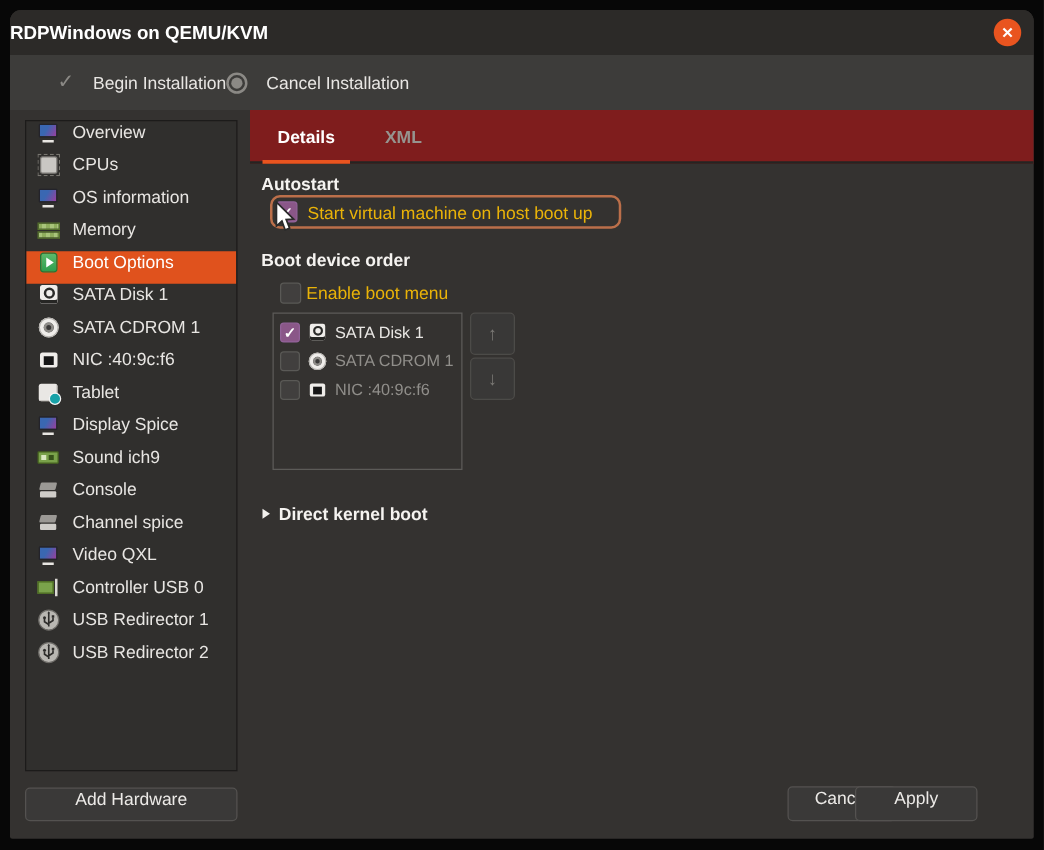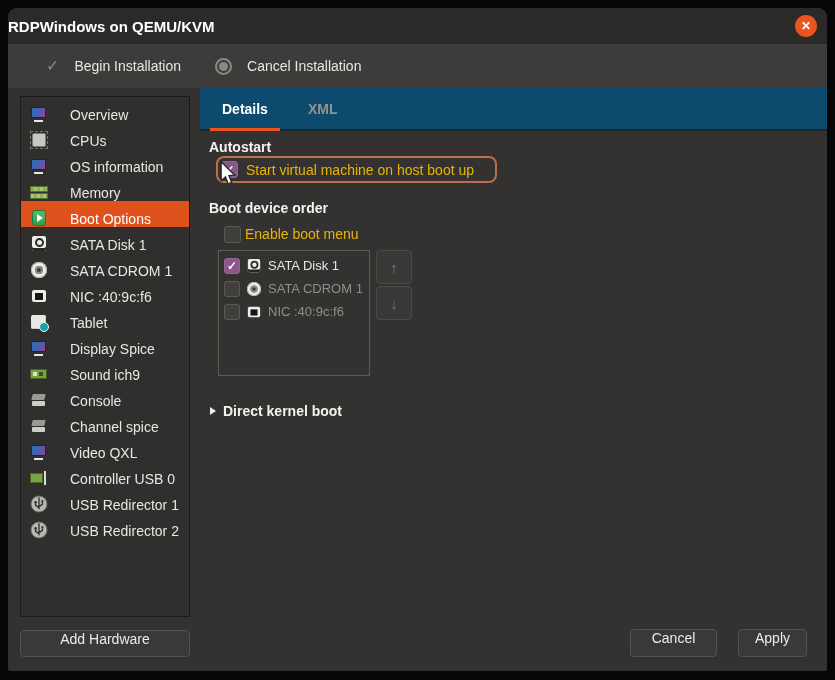--- a/index.html
+++ b/index.html
@@ -9,36 +9,36 @@
 
   
   .titlebar{position:absolute;left:0;top:0;right:0;height:36px;background:#2c2a28;display:flex;align-items:center;}
   .title-text{color:#ffffff;font-weight:700;font-size:15px}
   .close-btn{position:absolute;right:10px;top:7px;width:22px;height:22px;border-radius:50%;background:#e9541f;color:#fff;
              display:flex;align-items:center;justify-content:center;font-size:12px;font-weight:700;cursor:default}
 
   
   .toolbar{position:absolute;left:0;top:36px;right:0;height:44px;background:#3d3c3a;display:flex;align-items:center;padding-left:38px;box-sizing:border-box}
   .tool-item{display:flex;align-items:center;gap:15px;color:#e8e6e3;font-size:14px}
-  .tool-item + .tool-item{margin-left:34px}
+  .tool-item + .tool-item{}
   .check-glyph{color:#8b8985;font-size:16px;line-height:1}
   .record-icon{width:13px;height:13px;border:2px solid #8b8985;border-radius:50%;position:relative;box-sizing:content-box}
   .record-icon::before{content:"";position:absolute;inset:2px;background:#8b8985;border-radius:50%}
 
   
-  .tabstrip{position:absolute;left:192px;top:80px;width:627px;height:43px;background:#0c4a6e;border-bottom:2px solid #252422;
+  .tabstrip{position:absolute;left:192px;top:80px;width:627px;height:43px;background:#7f1d1d;border-bottom:2px solid #252422;
             box-sizing:border-box;display:flex;align-items:center;padding-left:2px}
   .tab{height:100%;display:flex;align-items:center;justify-content:center;font-weight:700;font-size:14px;padding:0 20px;position:relative}
   .tab.active{color:#ffffff}
   .tab.active::after{content:"";position:absolute;left:8px;right:8px;bottom:-2px;height:3px;background:#e9541f}
   .tab.inactive{color:#96948f}
 
   
   .sidebar-box{position:absolute;left:12px;top:88px;width:170px;height:521px;background:#302f2d;border:1px solid #1c1b1a;box-sizing:border-box;overflow:hidden}
-  .side-row{height:26px;display:flex;align-items:flex-end;gap:22px;padding-left:9px;color:#e8e6e3;font-size:14px;white-space:nowrap}
+  .side-row{height:26px;display:flex;align-items:flex-start;gap:10px;padding-left:9px;color:#e8e6e3;font-size:14px;white-space:nowrap}
   .side-row.selected{background:#e0521d;color:#ffffff}
 
   
   .icn{width:18px;height:18px;position:relative;flex:none;display:inline-block}
   .icn.sm{transform:scale(.88);transform-origin:center}
 
   .monitor-icon::before{content:"";position:absolute;left:1px;top:2px;width:15px;height:11px;background:linear-gradient(120deg,#3a67b2 40%,#9a3f9f);border:1px solid #23232b;border-radius:1px;box-sizing:border-box}
   .monitor-icon::after{content:"";position:absolute;left:4px;bottom:1px;width:9px;height:2px;background:#e8e6e2}
   .cpu-icon::before{content:"";position:absolute;inset:2px;background:#c9c7c3;border:1px solid #7c7a76;border-radius:2px;box-sizing:border-box}
   .cpu-icon::after{content:"";position:absolute;inset:0;border:1px dashed #77756f;border-radius:1px}
@@ -82,21 +82,21 @@
   .arrow-btn{position:absolute;left:368px;width:36px;height:34px;background:#393837;border:1px solid #4c4b48;border-radius:4px;
              color:#7b7975;font-size:15px;display:flex;align-items:center;justify-content:center;box-sizing:border-box}
   .expander{position:absolute;left:202px;top:395px;display:flex;align-items:center;gap:7px}
   .tri-right{width:0;height:0;border-left:6px solid #f2f0ed;border-top:4px solid transparent;border-bottom:4px solid transparent}
   .expander-label{font-size:14px;font-weight:700;color:#f5f3f0}
 
   .btn{position:absolute;height:28px;background:#3a3938;border:1px solid #545250;border-radius:4px;color:#eceae7;font-size:14px;
        display:flex;align-items:flex-start;justify-content:center;box-sizing:border-box;cursor:default}
   .btn-add{left:12px;top:622px;width:170px;height:27px}
   .btn-cancel{left:622px;top:621px;width:87px}
-  .btn-apply{left:730px;top:621px;width:69px}
+  .btn-apply{left:676px;top:621px;width:98px}
 
   .cursor{position:absolute;left:210px;top:153px;pointer-events:none}
 </style>
 </head>
 <body>
 
 <div class="window">
 
   <div class="titlebar">
     <span class="title-text">RDPWindows on QEMU/KVM</span>

